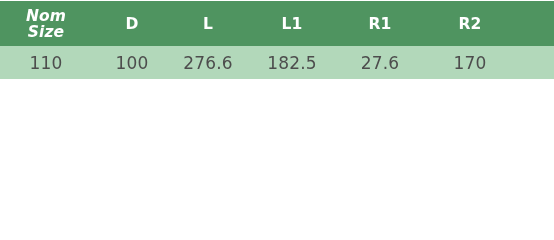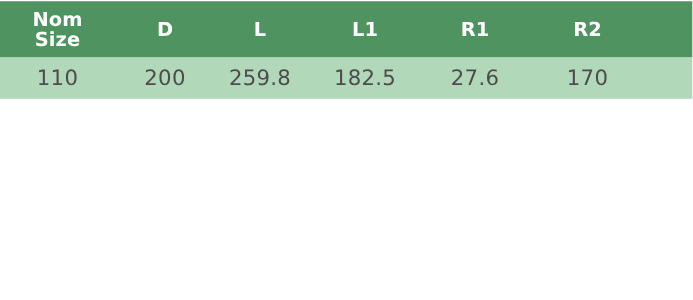--- a/index.html
+++ b/index.html
@@ -42,20 +42,21 @@
     height: 45px;
     font-size: 15.5px;
     line-height: 16px;
     letter-spacing: 0.1px;
   }
   th.col-nom {
     font-size: 15px;
     line-height: 16px;
     text-align: center;
     padding-right: 2px;
+    font-style: italic;
   }
   th.col-nom .nom-line1 { display: block; }
   th.col-nom .nom-line2 { display: block; }
   
   tr.data-row td {
     background: #b2d8ba;
     color: #4d4d4d;
     height: 33px;
     font-size: 17px;
     font-weight: normal;
@@ -95,22 +96,22 @@
         <th>L</th>
         <th>L1</th>
         <th>R1</th>
         <th>R2</th>
         <th></th>
       </tr>
     </thead>
     <tbody>
       <tr class="data-row">
         <td>110</td>
-        <td>200</td>
-        <td>259.8</td>
+        <td>100</td>
+        <td>276.6</td>
         <td>182.5</td>
         <td>27.6</td>
         <td>170</td>
         <td></td>
       </tr>
     </tbody>
   </table>
 </div>
 
 </body></html>

